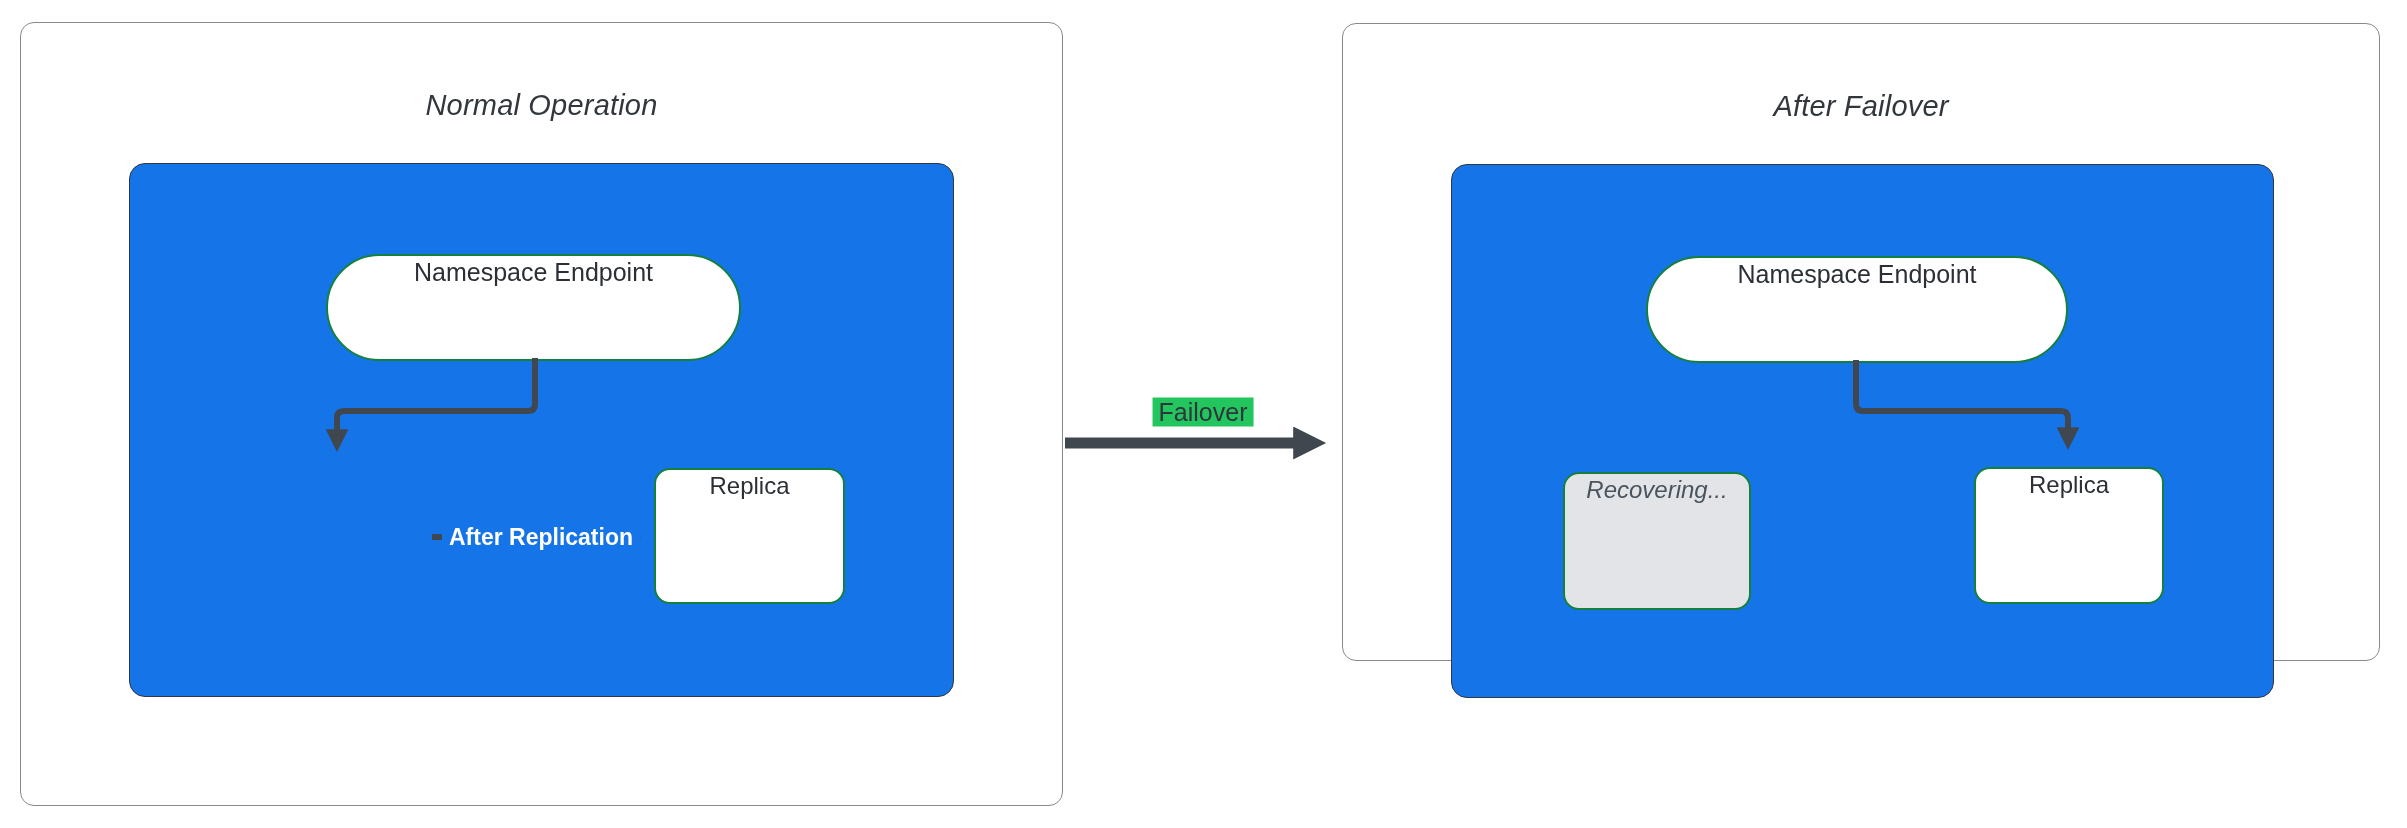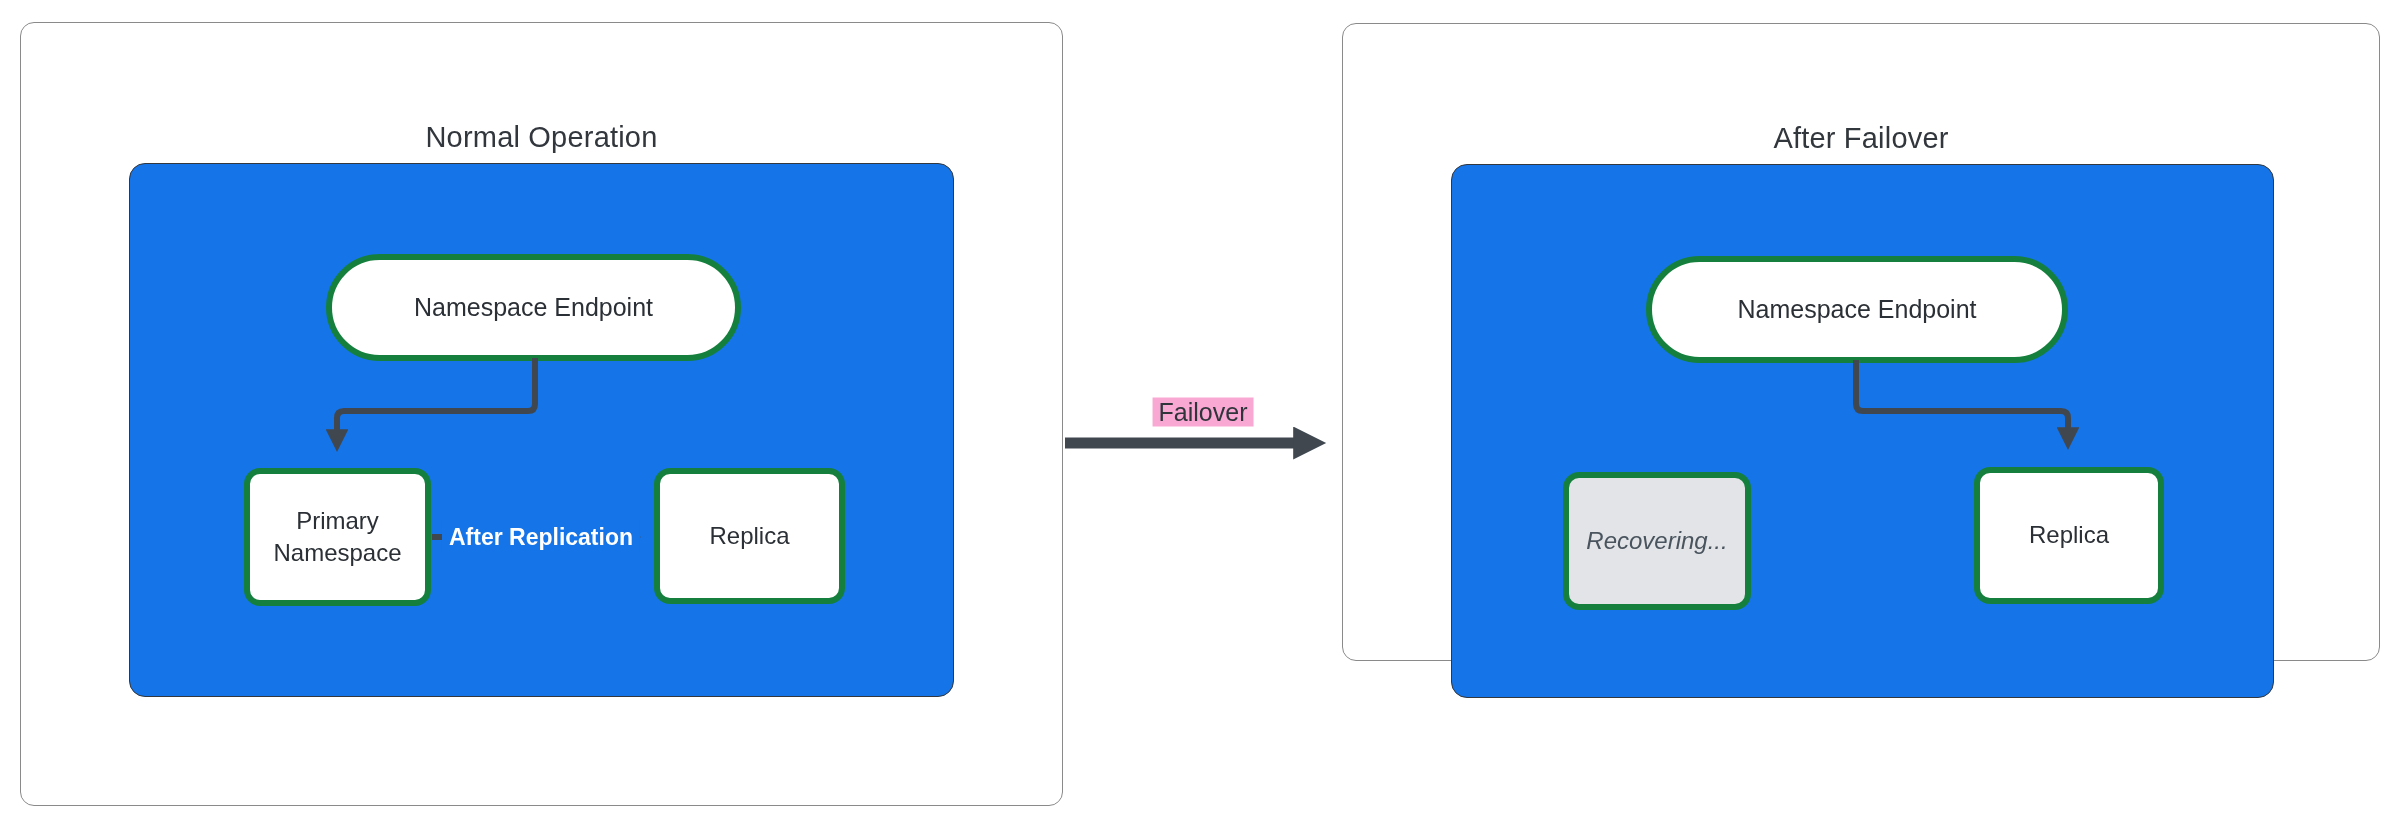--- a/index.html
+++ b/index.html
@@ -13,35 +13,35 @@
   
   .panel{
     position:absolute;background:#ffffff;border:1.5px solid #8a8a8a;
     border-radius:14px;box-sizing:border-box;
   }
   .panel--left{left:20px;top:22px;width:1043px;height:784px;}
   .panel--right{left:1342px;top:23px;width:1038px;height:638px;}
 
   .panel-title{
     position:absolute;left:0;top:66px;width:100%;text-align:center;
-    font-size:29px;color:#32373d;letter-spacing:.2px;margin-top:32px;
+    font-size:29px;font-style:italic;color:#32373d;letter-spacing:.2px;
   }
 
   
   .blue-box{
     position:absolute;left:108px;top:140px;width:825px;height:534px;
     background:#1474e8;border:1px solid #33383e;border-radius:16px;
     box-sizing:border-box;
   }
   .panel--right .blue-box{width:823px;}
 
   
   .node{
-    position:absolute;background:#ffffff;border:6px solid #15803d;
-    box-sizing:border-box;display:flex;align-items:center;justify-content:center;
+    position:absolute;background:#ffffff;border:2px solid #15803d;
+    box-sizing:border-box;display:flex;justify-content:center;
     text-align:center;color:#2b3036;font-size:24px;line-height:1.35;
   }
   .node--pill{border-radius:54px;font-size:25px;}
   .node--rect{border-radius:16px;}
   .node--disabled{background:#e2e4e7;color:#4a545e;font-style:italic;}
 
   
   .panel--left .node-endpoint{left:305px;top:231px;width:415px;height:107px;}
   .panel--left .node-primary{left:223px;top:445px;width:187px;height:138px;padding:0 18px;}
   .panel--left .node-replica{left:633px;top:445px;width:191px;height:136px;}
@@ -60,36 +60,33 @@
 
   
   .edge-label{
     position:absolute;transform:translate(-50%,-50%);white-space:nowrap;
   }
   .edge-label--replication{
     left:541px;top:537px;background:#1474e8;padding:1px 7px;
     color:#ffffff;font-weight:bold;font-size:23px;
   }
   .edge-label--failover{
-    left:1203px;top:412px;color:#2f353b;font-size:25px;background:#f9a8d4;padding:0 6px;
+    left:1203px;top:412px;color:#2f353b;font-size:25px;background:#22c55e;padding:0 6px;
   }
 </style>
 </head>
 <body>
 
 <div class="canvas">
 
   <div class="panel panel--left">
     <div class="panel-title">Normal Operation</div>
     <div class="blue-box"></div>
     <div class="node node--pill node-endpoint">
       <span>Namespace Endpoint</span>
-    </div>
-    <div class="node node--rect node-primary">
-      <span>Primary Namespace</span>
     </div>
     <div class="node node--rect node-replica">
       <span>Replica</span>
     </div>
   </div>
 
   <div class="panel panel--right">
     <div class="panel-title">After Failover</div>
     <div class="blue-box"></div>
     <div class="node node--pill node-endpoint">

